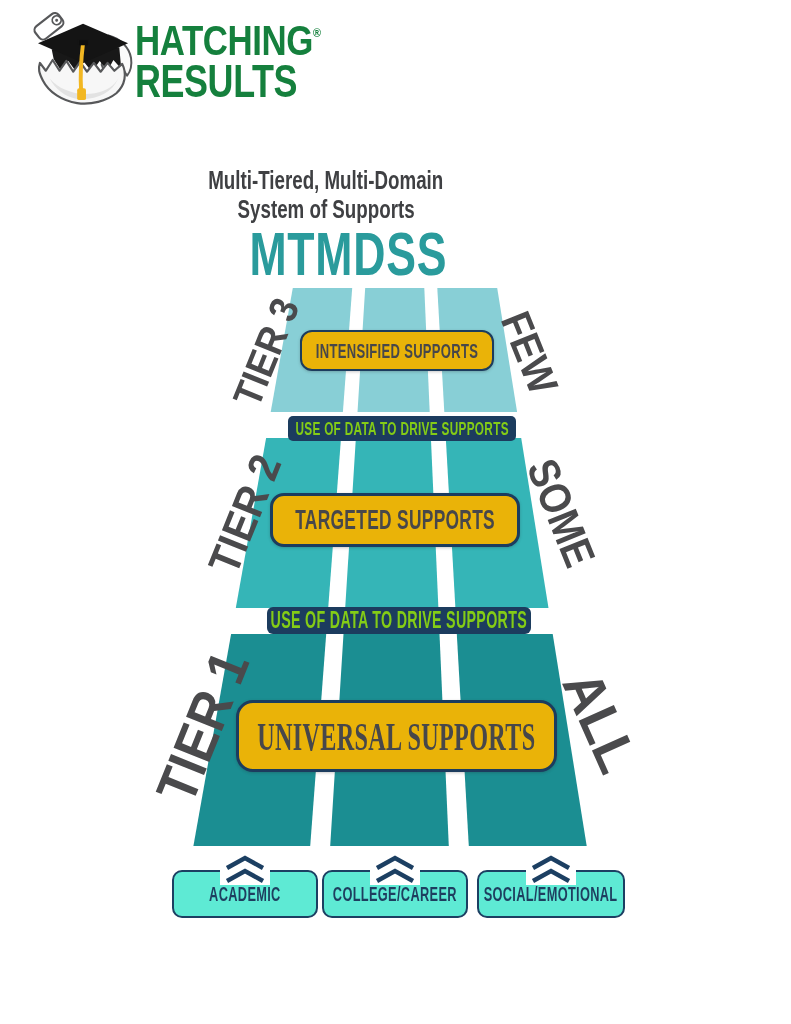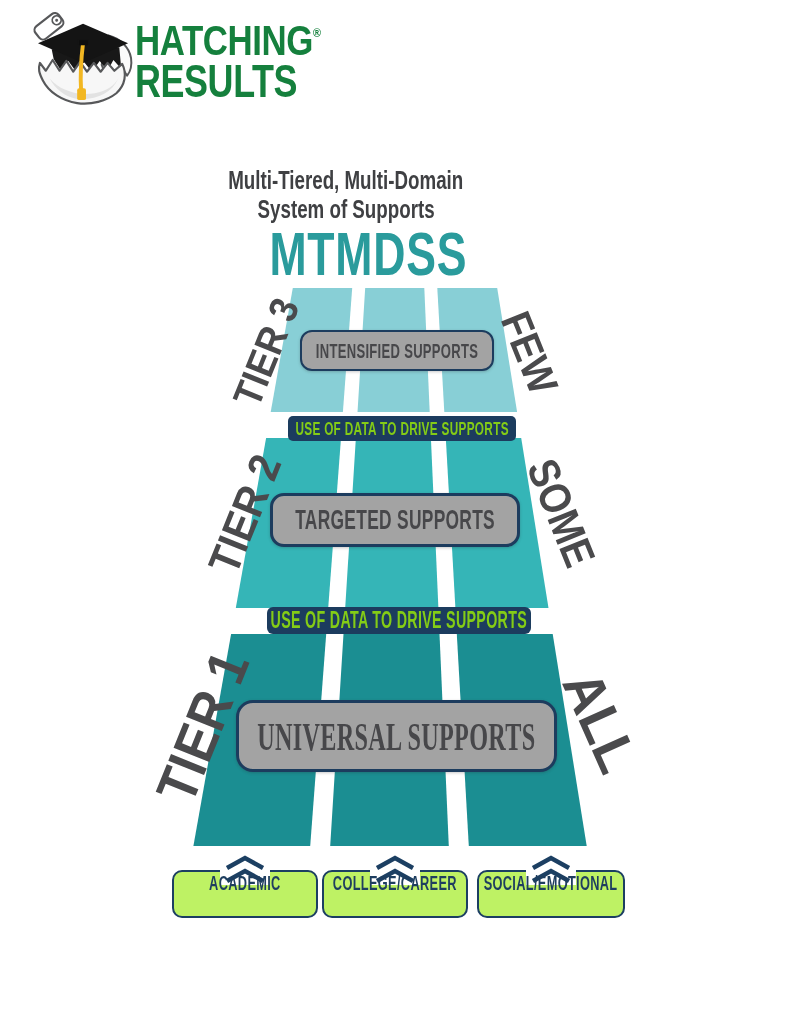--- a/index.html
+++ b/index.html
@@ -9,31 +9,31 @@
   
   .logo{position:absolute;left:26px;top:10px;width:118px;height:96px;}
   .brand{position:absolute;left:135px;top:14px;line-height:1;color:#15803d;}
   .brand .l1{display:block;font-size:42px;font-weight:bold;letter-spacing:-.5px;
              transform:scaleX(.83);transform-origin:left center;white-space:nowrap;line-height:37px;}
   .brand .l1 sup{font-size:13px;vertical-align:18px;letter-spacing:0;}
   .brand .l2{display:block;font-size:46px;font-weight:bold;letter-spacing:-.5px;
              transform:scaleX(.78);transform-origin:left center;white-space:nowrap;line-height:40px;margin-top:2px;}
 
   
-  .title{position:absolute;left:0;top:166px;width:652px;text-align:center;margin-left:20px;}
+  .title{position:absolute;left:0;top:166px;width:652px;text-align:center;}
   .title .tl{font-size:25px;font-weight:bold;color:#3f4043;line-height:29px;}
   .title .tl span{display:inline-block;transform:scaleX(.75);white-space:nowrap;}
   .title .acr{font-size:62px;font-weight:bold;color:#2a9b9c;line-height:56px;margin-top:2px;padding-left:44px;}
   .title .acr span{display:inline-block;transform:scaleX(.72);letter-spacing:1px;white-space:nowrap;}
 
   
   .road{position:absolute;left:0;top:0;width:791px;height:1024px;}
 
   
-  .pill{position:absolute;background:#a3a3a3;border:3px solid #1c3c5e;box-sizing:border-box;
+  .pill{position:absolute;background:#eab308;border:3px solid #1c3c5e;box-sizing:border-box;
         display:flex;align-items:center;justify-content:center;box-shadow:0 1px 3px rgba(40,40,40,.25);}
   .pill span{display:inline-block;transform:scaleX(.62);font-weight:bold;color:#47474a;
              letter-spacing:.5px;white-space:nowrap;}
   #pill-t3{left:300px;top:330px;width:194px;height:41px;border-radius:12px;border-width:2.5px;font-size:21px;}
   #pill-t2{left:270px;top:493px;width:250px;height:54px;border-radius:14px;font-size:28px;}
   #pill-t1{left:236px;top:700px;width:321px;height:72px;border-radius:17px;border-width:3.5px;font-size:39px;font-family:Liberation Serif, serif;}
 
   
   .band{position:absolute;background:#1c3c5e;color:#84cc16;box-sizing:border-box;
         display:flex;align-items:center;justify-content:center;}
@@ -44,22 +44,22 @@
   
   .side{position:absolute;font-weight:bold;color:#4a4a4c;white-space:nowrap;line-height:1;}
   #lab-t3{left:266px;top:352px;font-size:40px;transform:translate(-50%,-50%) rotate(-68deg) scaleX(.9);}
   #lab-t2{left:245px;top:514px;font-size:44px;transform:translate(-50%,-50%) rotate(-68deg) scaleX(.9);}
   #lab-t1{left:203px;top:727px;font-size:56px;transform:translate(-50%,-50%) rotate(-68deg) scaleX(.9);}
   #lab-few{left:529px;top:353px;font-size:42px;transform:translate(-50%,-50%) rotate(68deg) scaleX(.9);}
   #lab-some{left:561px;top:513px;font-size:44px;transform:translate(-50%,-50%) rotate(68deg) scaleX(.86);}
   #lab-all{left:600px;top:722px;font-size:56px;transform:translate(-50%,-50%) rotate(66deg) scaleX(.95);}
 
   
-  .domain{position:absolute;top:870px;height:48px;background:#bef264;border:2.5px solid #1c3f62;
-          border-radius:10px;box-sizing:border-box;display:flex;justify-content:center;}
+  .domain{position:absolute;top:870px;height:48px;background:#5eead4;border:2.5px solid #1c3f62;
+          border-radius:10px;box-sizing:border-box;display:flex;align-items:center;justify-content:center;}
   .domain .dlabel{display:inline-block;transform:scaleX(.64);font-size:20px;font-weight:bold;
                   color:#1e3e5f;letter-spacing:.5px;white-space:nowrap;}
   #dom-1{left:172px;width:146px;}
   #dom-2{left:322px;width:146px;}
   #dom-3{left:477px;width:148px;}
   .chev{position:absolute;top:-17px;left:50%;transform:translateX(-50%);width:50px;height:30px;
         background:#ffffff;display:flex;align-items:flex-start;justify-content:center;}
 </style>
 </head>
 <body>

